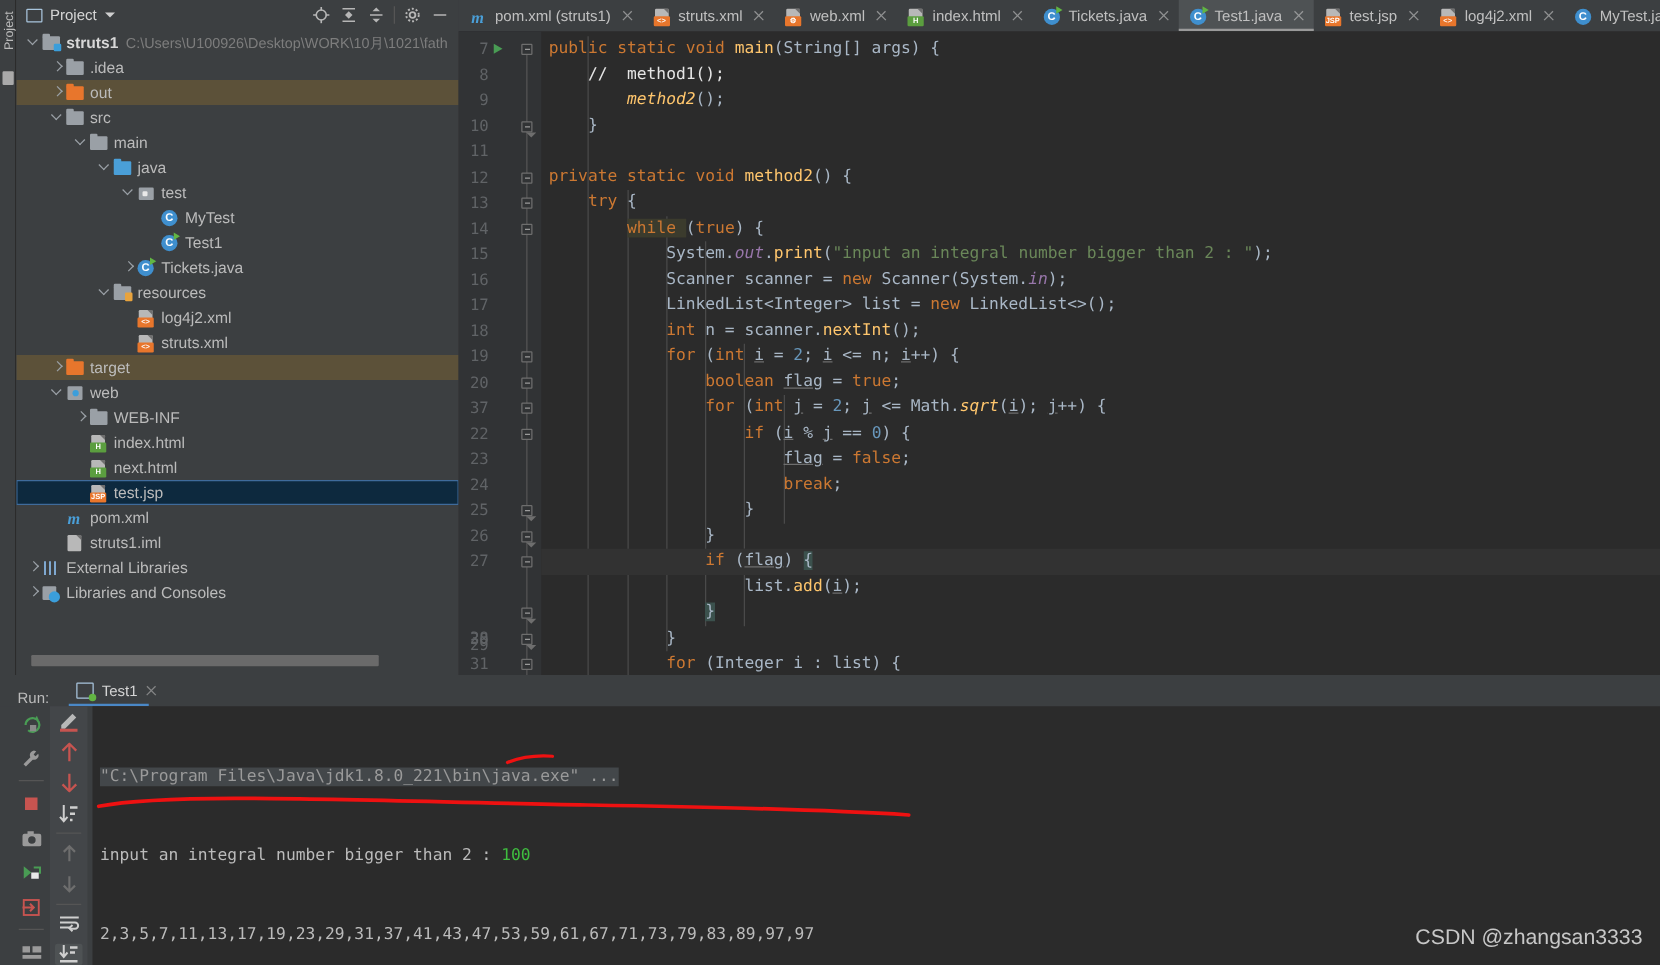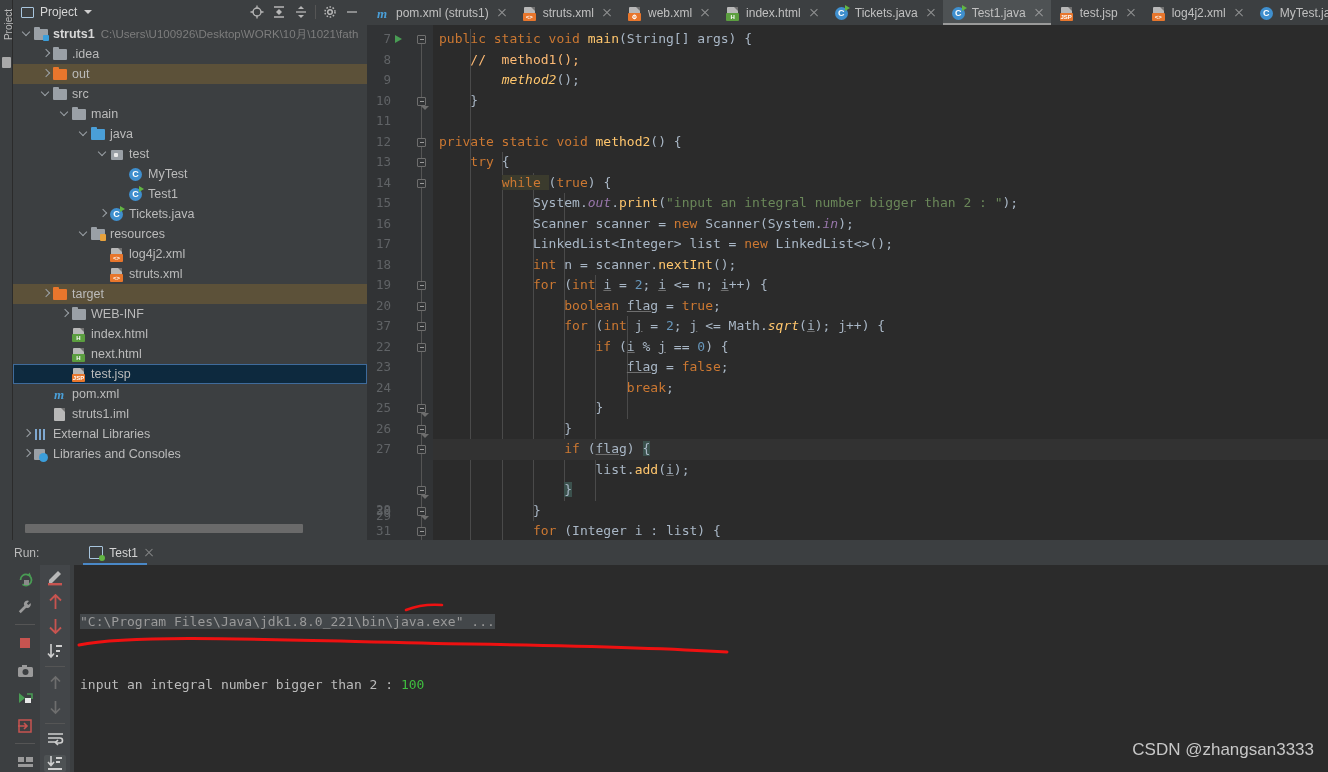--- a/index.html
+++ b/index.html
@@ -187,32 +187,32 @@
     white-space: pre; color: #a9b7c6; line-height: 20.5px;
   }
   .code .line { height: 20.5px; padding-left: 6px; position: relative; }
   .code .line.cur { background: #323232; }
   .indent-guides { position:absolute; left:66px; top:0; width:500px; height:100%; }
   .ig { position:absolute; width:1px; background:#4a4a4a; }
 
   .k  { color: #cc7832; }
   .s  { color: #6a8759; }            
   .n  { color: #6897bb; }            
-  .c  { color: #fdba74; }            
+  .c  { color: #e5e5e5; }            
   .m  { color: #ffc66d; }            
   .f  { color: #9876aa; font-style: italic; }  
   .t  { color: #a9b7c6; }
   .it { font-style: italic; }
   .u  { text-decoration: underline; text-decoration-color:#6e6e6e; }
   .hl { background: #3b3b2d; }
   .brmatch { background: #3b514d; }
 
   
   .runpanel { position:absolute; left:0; top:540px; width:1328px; height:232px; background:#3c3f41; }
-  .run-head { height:25px; display:flex; align-items:center; position:relative;gap:28px; }
+  .run-head { height:25px; display:flex; align-items:flex-end; position:relative; }
   .run-head .rlabel { font-size:12px; color:#bbbbbb; margin-left:14px; }
   .run-tab {
     margin-left:16px; height:25px; display:flex; align-items:center; gap:6px;
     padding:0 6px; position:relative;
   }
   .run-tab::after { content:""; position:absolute; left:0; right:14px; bottom:0; height:2px; background:#4a88c7; }
   .run-tab .rico { width:14px; height:13px; border:1.6px solid #a8c5dd; border-radius:1px; position:relative; }
   .run-tab .rico::after { content:""; position:absolute; right:-3px; bottom:-3px; width:6px; height:6px; border-radius:50%; background:#62b543; }
   .run-tab .rname { font-size:12px; color:#d4d4d4; }
   .run-tab .x { width:11px; height:11px; position:relative; opacity:.6; }
@@ -404,20 +404,28 @@
           </span>
           <span class="lbl">struts.xml</span>
         </div>
         <div class="row sel-tan">
           <span style="flex:0 0 28px"></span>
           <span class="arrow r"></span>
           <span class="ic">
             <span class="f-orange"></span>
           </span>
           <span class="lbl">target</span>
+        </div>
+        <div class="row">
+          <span style="flex:0 0 28px"></span>
+          <span class="arrow d"></span>
+          <span class="ic">
+            <span class="i-web"></span>
+          </span>
+          <span class="lbl">web</span>
         </div>
         <div class="row">
           <span style="flex:0 0 47px"></span>
           <span class="arrow r"></span>
           <span class="ic">
             <span class="f-grey"></span>
           </span>
           <span class="lbl">WEB-INF</span>
         </div>
         <div class="row">
@@ -728,20 +736,21 @@
               <rect x="9" y="2" width="6" height="2" fill="#cfcfcf"></rect>
               <rect x="9" y="6" width="4" height="2" fill="#cfcfcf"></rect>
               <rect x="1" y="13" width="14" height="2" fill="#cfcfcf"></rect>
             </svg>
         </div>
       </div>
 
       <div class="console">
         <div class="cline"><span class="cmd">"C:\Program Files\Java\jdk1.8.0_221\bin\java.exe" ...</span></div>
         <div class="cline"><span>input an integral number bigger than 2 : </span><span class="inp">100</span></div>
+        <div class="cline">2,3,5,7,11,13,17,19,23,29,31,37,41,43,47,53,59,61,67,71,73,79,83,89,97,97</div>
         
         
       </div>
     </div>
   </div>
 
   <svg class="redmark" style="left:0;top:0;width:1328px;height:772px">
     <path id="mk1" fill="none" stroke-width="2.6" stroke-linecap="round" stroke="#ee1111" d="M406 610 C416 606 428 604 442 605"></path>
     <path id="mk2" fill="none" stroke-width="3" stroke-linecap="round" stroke="#ee1111" d="M79 645 C140 633 300 641 470 644 C600 646 680 649 727 652"></path>
   </svg>

